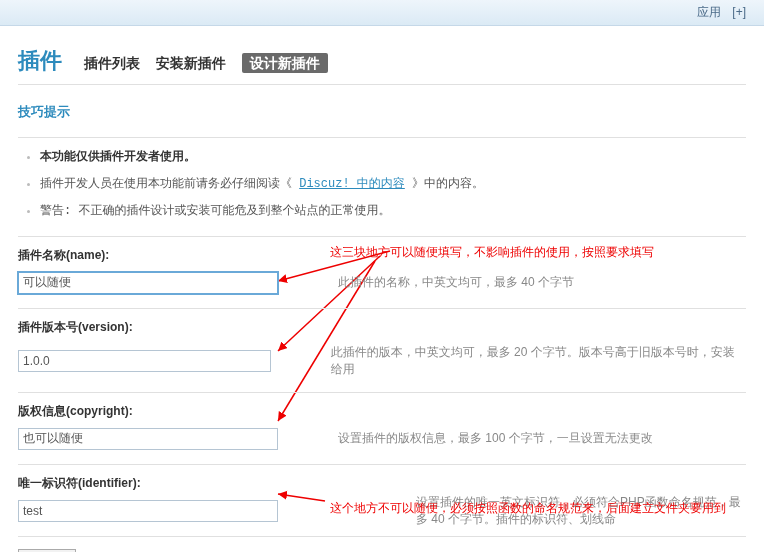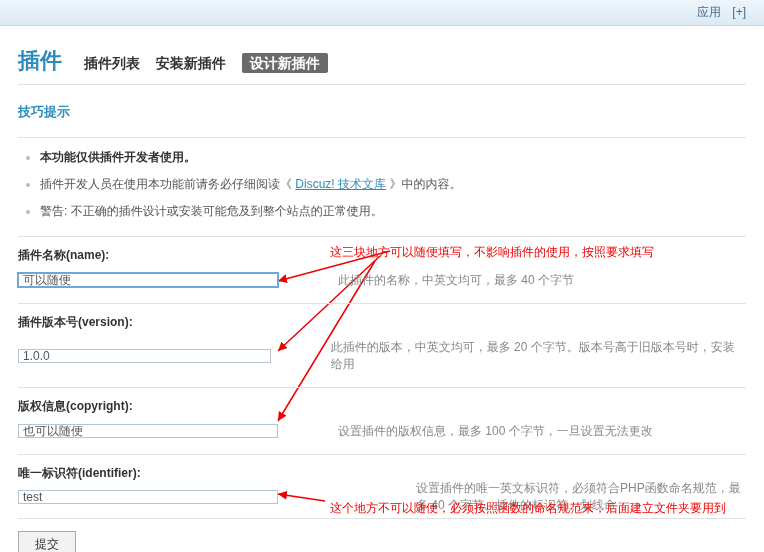--- a/index.html
+++ b/index.html
@@ -26,29 +26,29 @@
   .nav .tab { color: #333; font-weight: bold; margin-right: 12px; }
   .nav .tab-active {
     background: #6a6a6a; color: #fff; padding: 2px 8px; border-radius: 2px;
     font-weight: bold;
   }
   .tips-header {
     color: #2d8bbd; font-weight: bold; font-size: 13px;
     border-bottom: 1px solid #e0e0e0; padding: 10px 0 16px; margin-top:8px;
   }
   ul.tips { list-style: disc; padding-left: 22px; margin:10px 0 14px; color:#888;}
-  ul.tips li { margin-bottom: 8px; line-height: 1.6; color:#555;}
+  ul.tips li { margin-bottom: 8px; line-height: 1.6; color:#555;font-family:Liberation Mono, monospace;}
   ul.tips li::marker { color:#bbb; }
   ul.tips strong { color:#333; }
   ul.tips a { color:#2d8bbd; }
   .field-block { border-top: 1px solid #e0e0e0; padding: 10px 0 14px; position:relative; }
   .field-label { font-weight: bold; color:#333; margin-bottom: 8px; font-size:12px;}
   .field-row { display:flex; align-items:center; position:relative;}
   .field-row input[type=text] {
-    width: 260px; height: 14px; padding: 1px 4px;
+    width: 260px; height: 22px; padding: 1px 4px;
     border: 1px solid #b5c5d3; background:#fff; color:#555; font-size:12px;
   }
   .field-row input.focused { border:1px solid #6aa9d8; box-shadow:0 0 0 1px #6aa9d8;}
   .hint { color:#888; margin-left: 60px; font-size:12px; }
   .submit-row { border-top:1px solid #e0e0e0; padding:12px 0;}
   .submit-btn {
     background:#f2f2f2; border:1px solid #aaa; padding:4px 16px; color:#333;
     font-size:12px; cursor:pointer;
   }
   
@@ -83,21 +83,21 @@
     <span class="tab">插件列表</span>
     <span class="tab">安装新插件</span>
     <span class="tab-active">设计新插件</span>
   </div>
 
   <div class="tips-header">技巧提示</div>
   <ul class="tips">
     <li><strong>本功能仅供插件开发者使用。</strong></li>
     <li>
       <span>插件开发人员在使用本功能前请务必仔细阅读《</span>
-      <a href="#">Discuz! 技术文库</a>
+      <a href="#">Discuz! 中的内容</a>
       <span>》中的内容。</span>
     </li>
     <li>警告: 不正确的插件设计或安装可能危及到整个站点的正常使用。</li>
   </ul>
 
   <div class="anno anno-top">这三块地方可以随便填写，不影响插件的使用，按照要求填写</div>
 
   <div class="field-block">
     <div class="field-label">插件名称(name):</div>
     <div class="field-row">

